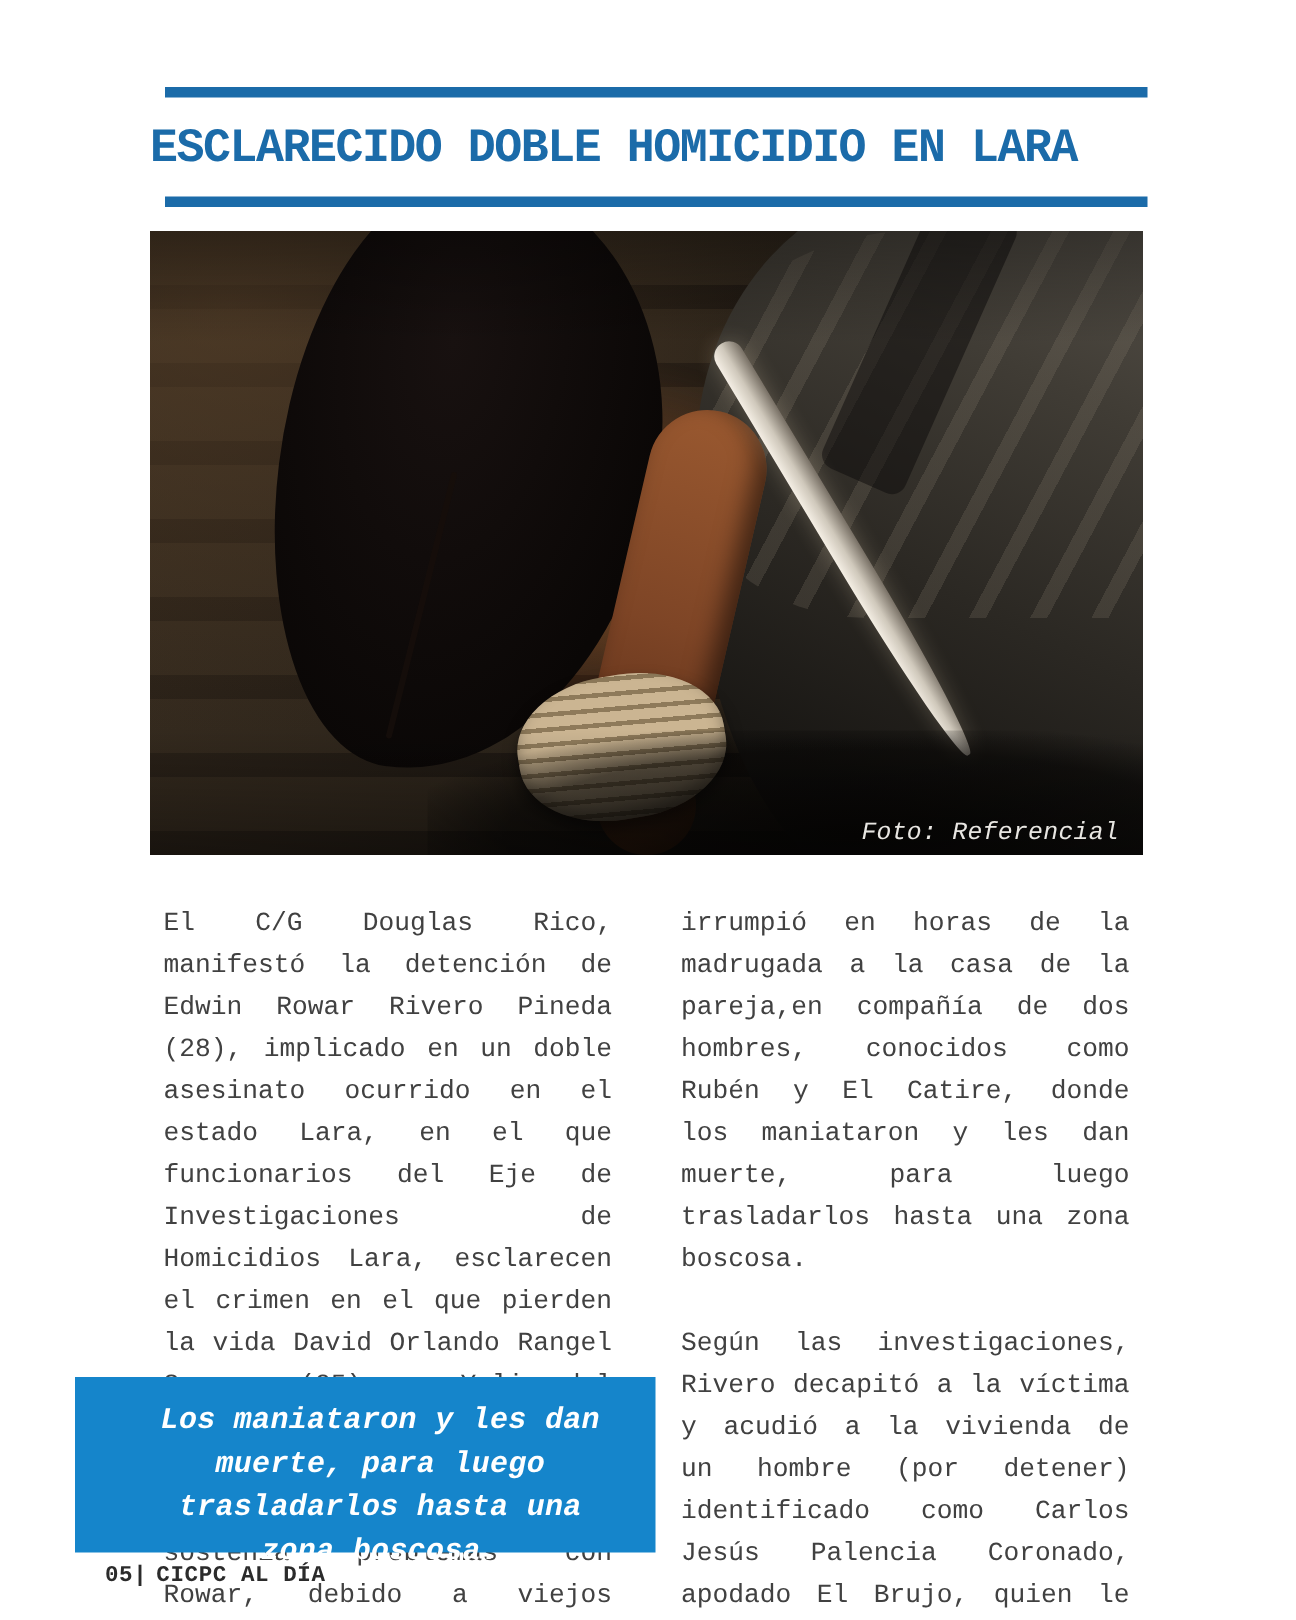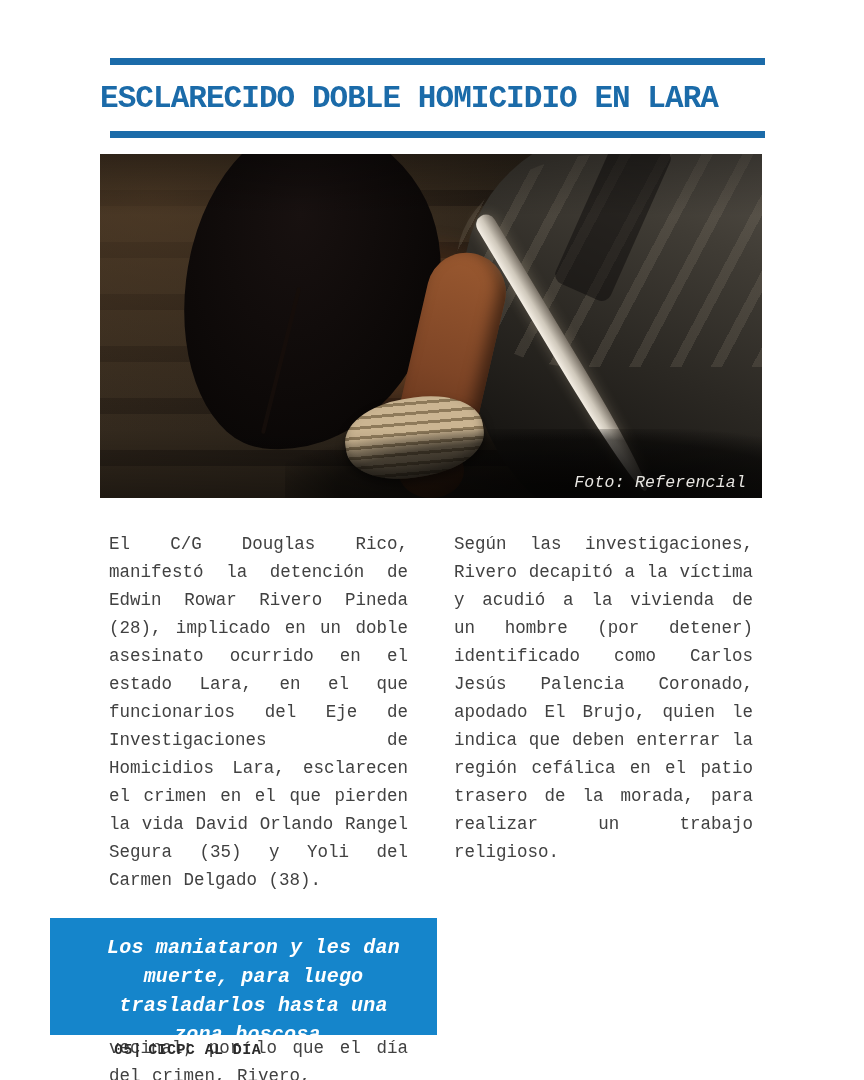--- a/index.html
+++ b/index.html
@@ -17,21 +17,21 @@
   h1.title {
     margin:16px 0 0 100px; width:680px;
     font-size:32px; font-weight:bold; letter-spacing:-1px;
     color:#1b6ba9; line-height:1.1;
     transform:scaleX(0.97); transform-origin:left center;
     white-space:nowrap;
   }
 
   
   figure.photo {
-    position:relative; margin:16px 0 0 100px; width:662px; height:344px;
+    position:relative; margin:16px 0 0 100px; width:662px; height:416px;
     background:#14532d; overflow:hidden;
   }
   .ph-stripes { position:absolute; inset:0;
     background:
       radial-gradient(ellipse at 8% 12%, rgba(96,70,44,0.55), transparent 55%),
       linear-gradient(90deg, rgba(62,48,33,0.45), rgba(18,14,10,0.15) 60%),
       repeating-linear-gradient(180deg, #2b241b 0 36px, #181410 36px 52px);
   }
   .ph-glow { position:absolute; left:24%; top:22%; width:46%; height:58%;
     background:radial-gradient(ellipse at center, rgba(226,124,52,0.5), rgba(150,72,28,0.22) 48%, transparent 72%);
@@ -100,21 +100,21 @@
     background:#1585cb;
   }
   .callout p { margin:15px 30px 0 50px; color:#ffffff;
     font-size:20px; font-weight:bold; font-style:italic; line-height:29px;
     letter-spacing:0.2px;
     text-align:center;
   }
 
   
   footer.page-footer { position:absolute; left:70px; top:1042px;
-    font-size:15px; font-weight:bold; color:#2b2b2b; letter-spacing:0.4px;margin-left:44px;
+    font-size:15px; font-weight:bold; color:#2b2b2b; letter-spacing:0.4px;
   }
   footer.page-footer .brand { margin-left:6px; }
 </style>
 </head>
 <body>
 
 <div class="page">
 
   <div class="rule rule-top"></div>
 
@@ -138,20 +138,21 @@
     <div class="ph-vignette"></div>
     <figcaption class="ph-caption">Foto: Referencial</figcaption>
   </figure>
 
   <div class="columns">
     <div class="col">
       <p>El C/G Douglas Rico, manifestó la detención de Edwin Rowar Rivero Pineda (28), implicado en un doble asesinato ocurrido en el estado Lara, en el que funcionarios del Eje de Investigaciones de Homicidios Lara, esclarecen el crimen en el que pierden la vida David Orlando Rangel Segura (35) y Yoli del Carmen Delgado (38).</p>
       <p>Destacó que el detenido, sostenía problemas con Rowar, debido a viejos problemas de convivencia vecinal; por lo que el día del crimen, Rivero,</p>
     </div>
     <div class="col">
+      <p>irrumpió en horas de la madrugada a la casa de la pareja,en compañía de dos hombres, conocidos como Rubén y El Catire, donde los maniataron y les dan muerte, para luego trasladarlos hasta una zona boscosa.</p>
       <p>Según las investigaciones, Rivero decapitó a la víctima y acudió a la vivienda de un hombre (por detener) identificado como Carlos Jesús Palencia Coronado, apodado El Brujo, quien le indica que deben enterrar la región cefálica en el patio trasero de la morada, para realizar un trabajo religioso.</p>
     </div>
   </div>
 
   <div class="callout">
     <p>Los maniataron y les dan muerte, para luego trasladarlos hasta una zona boscosa.</p>
   </div>
 
   <footer class="page-footer">
     <span>05|</span><span class="brand">CICPC AL DÍA</span>

